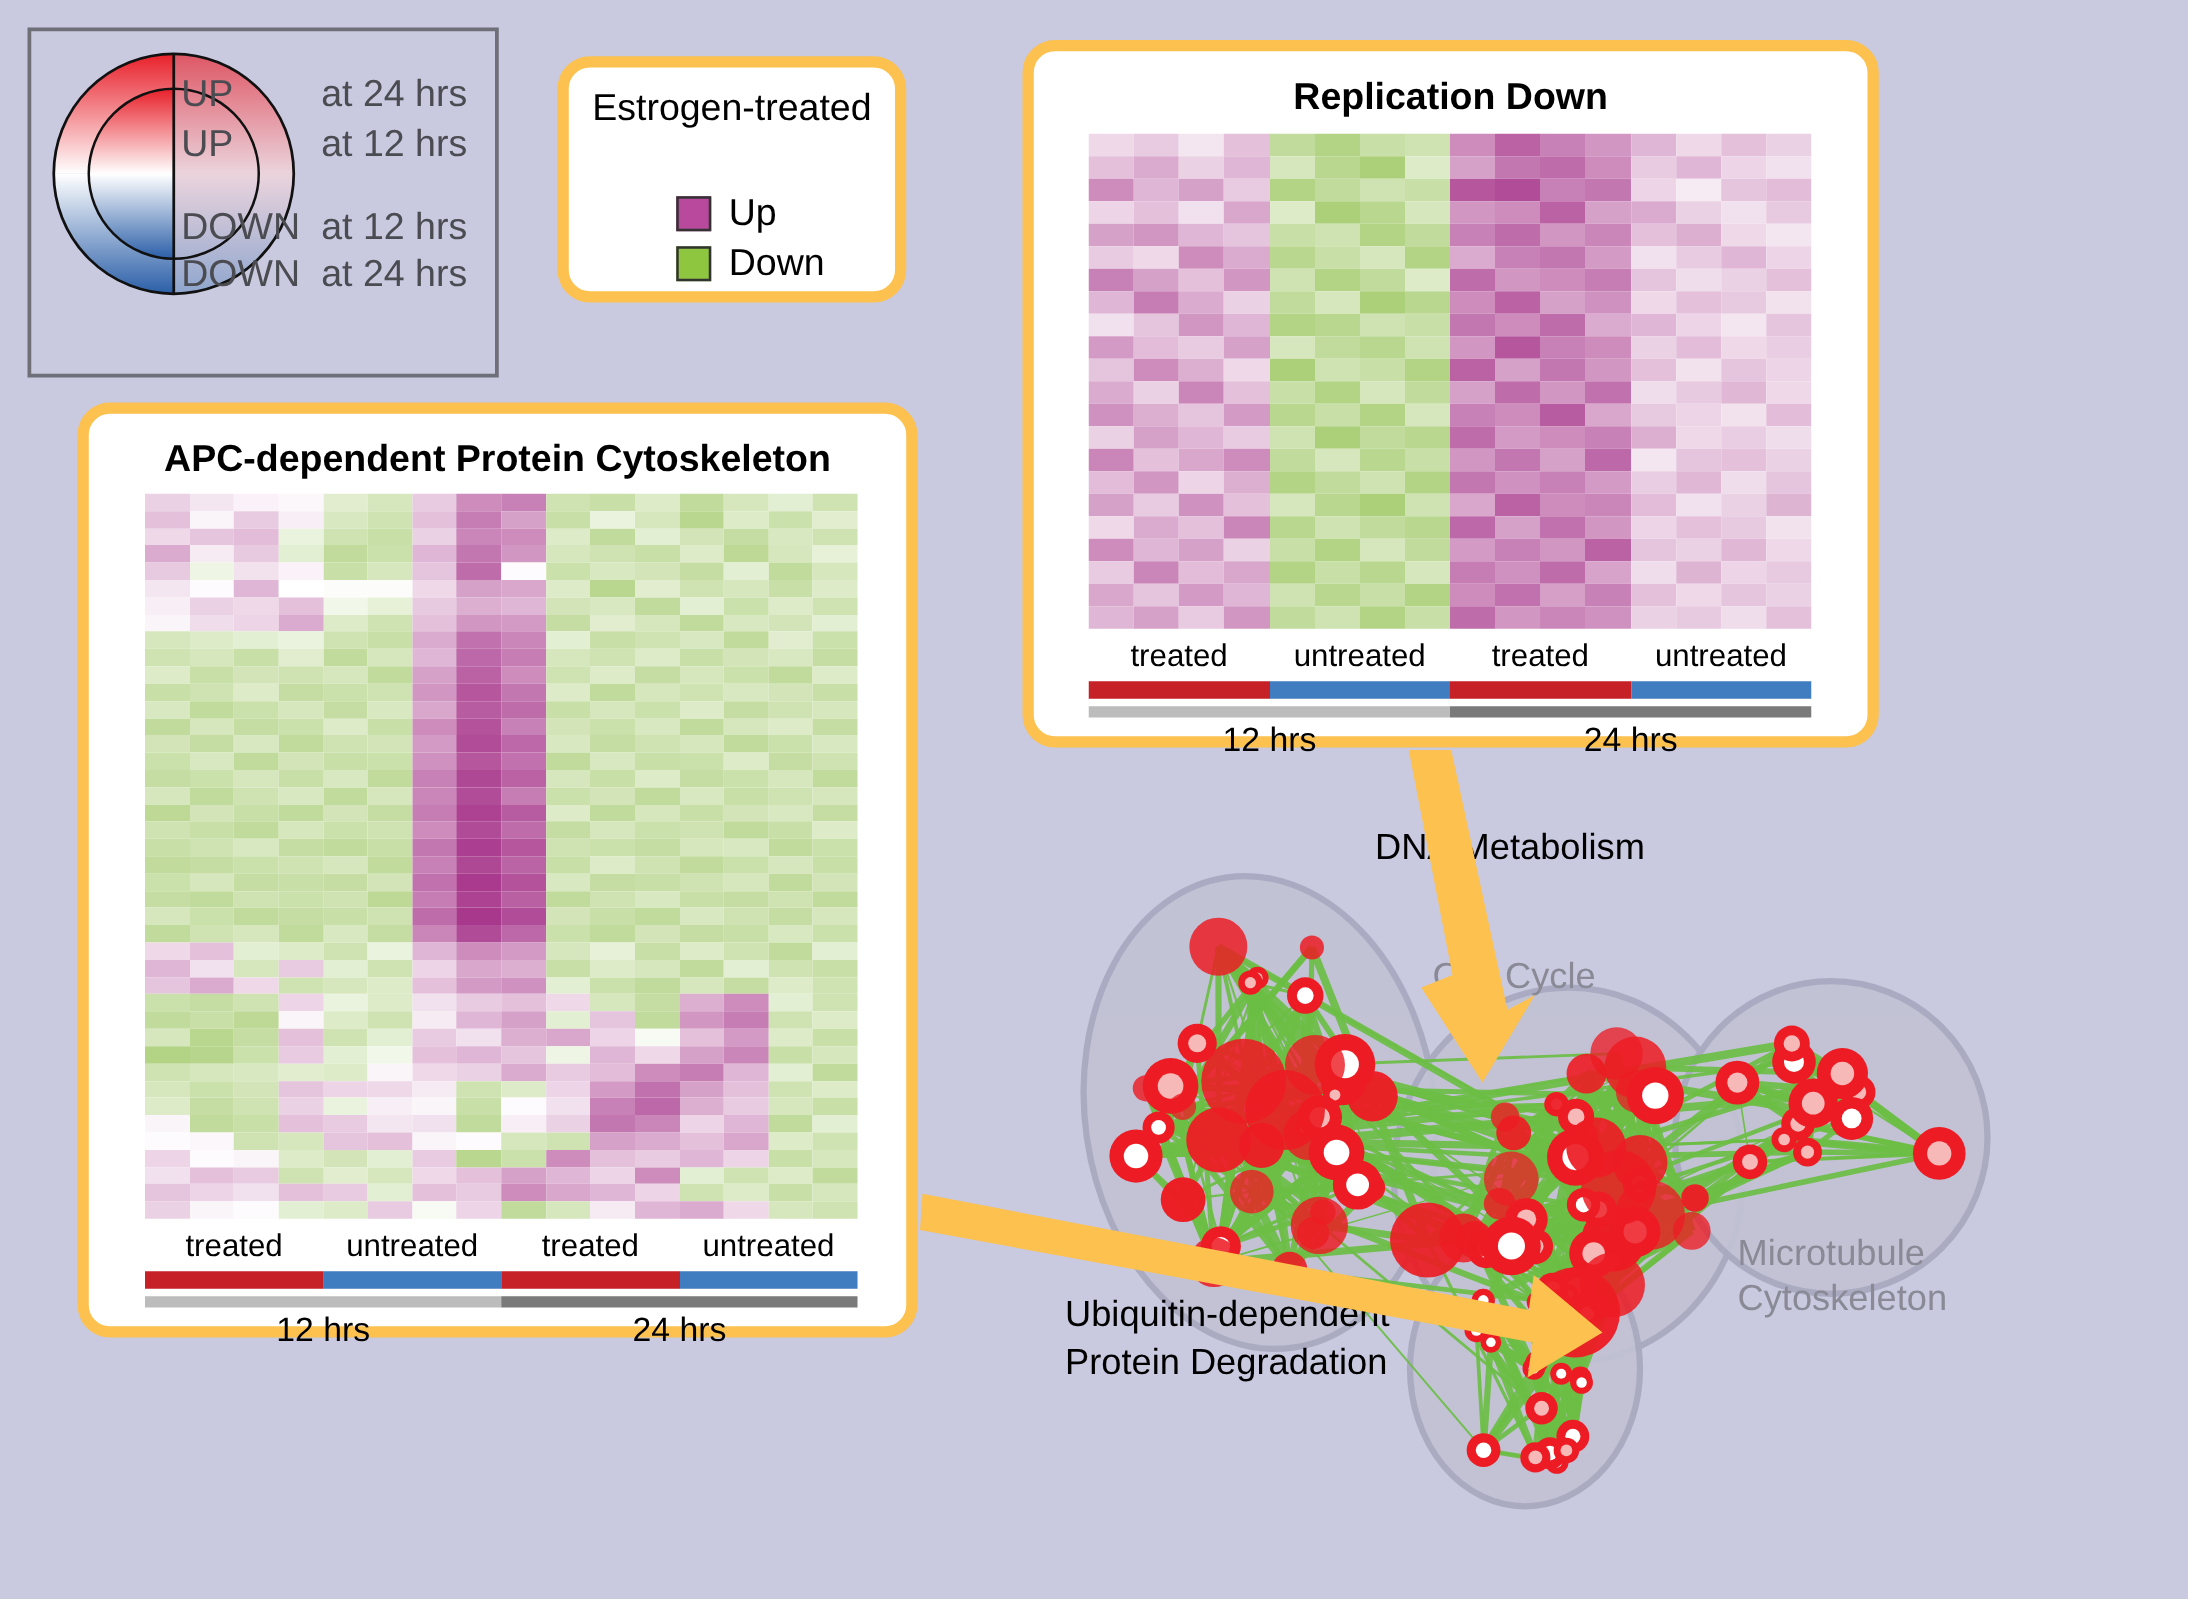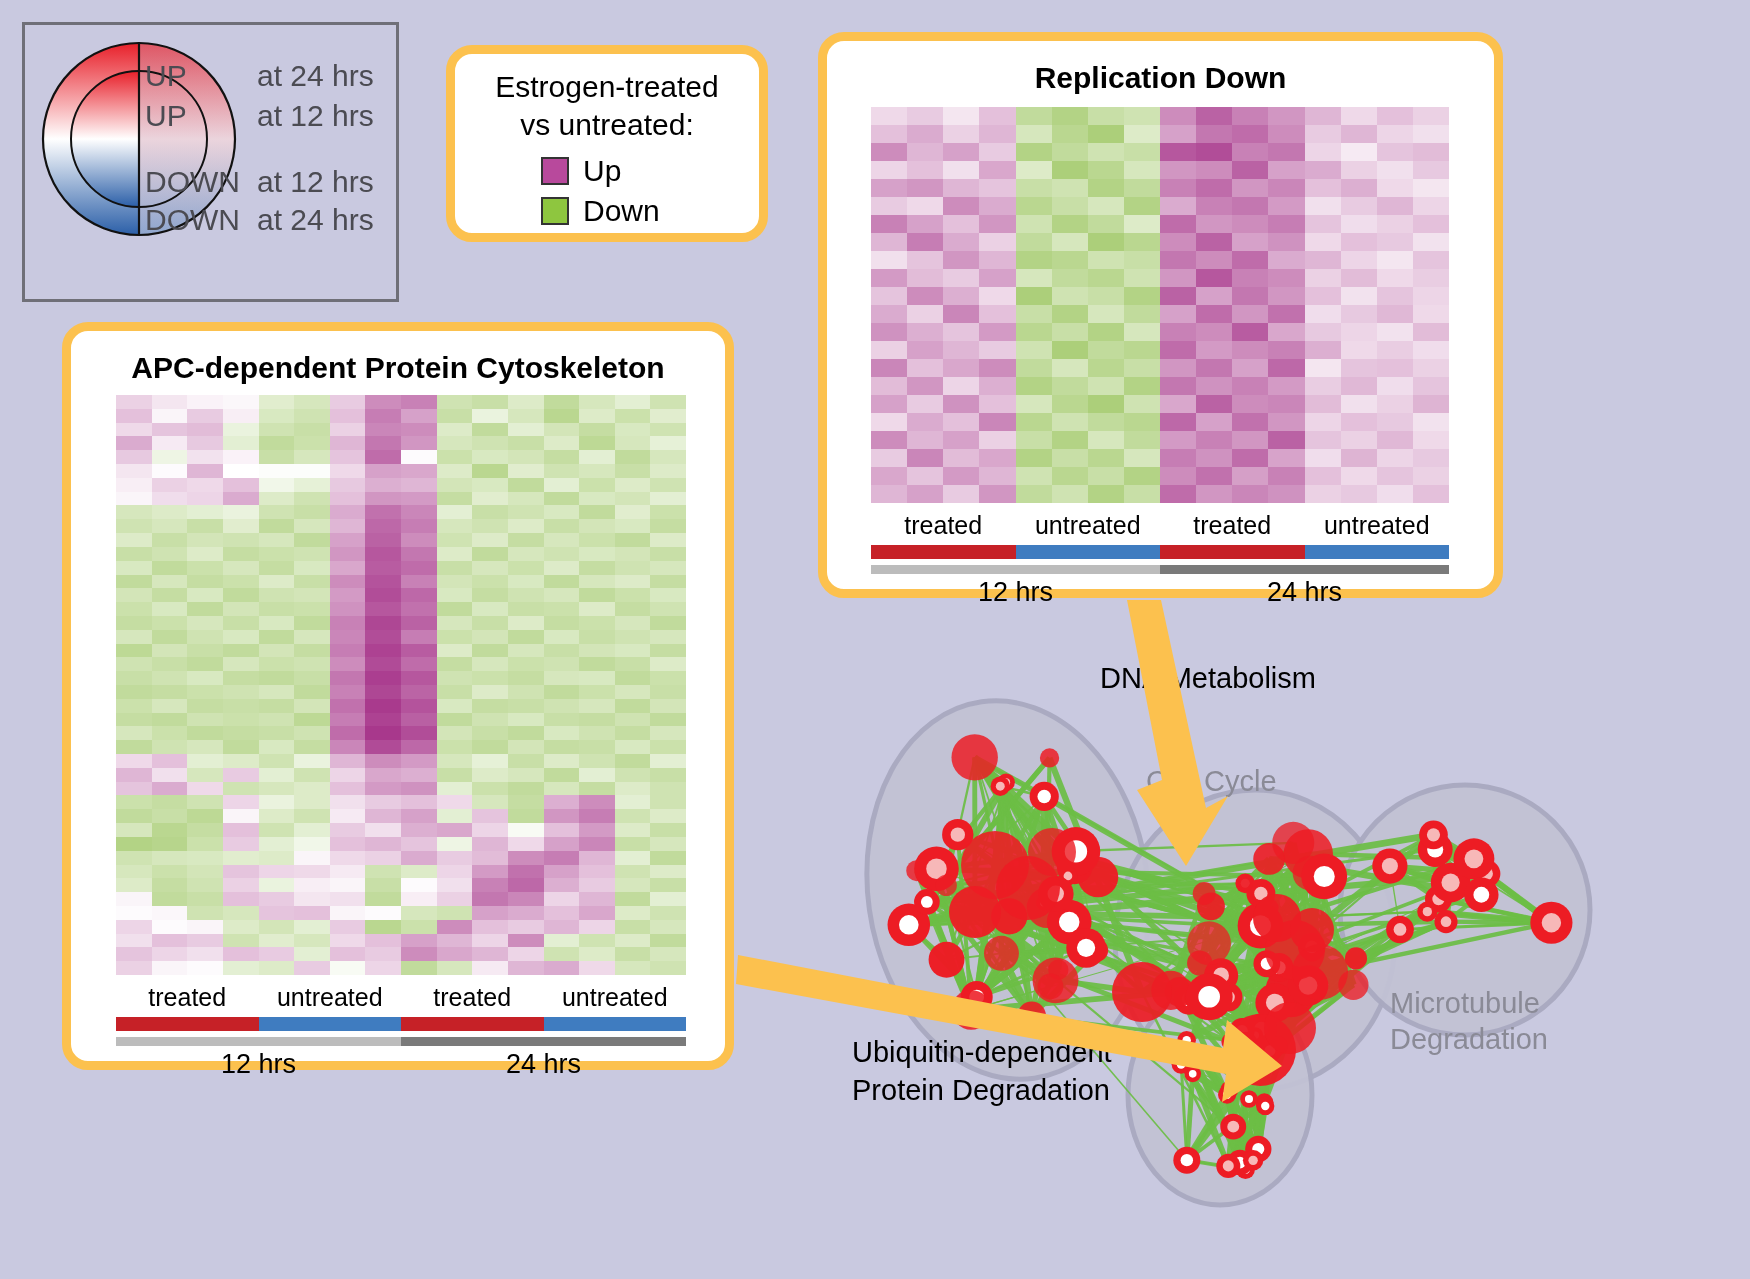--- a/index.html
+++ b/index.html
@@ -27,21 +27,21 @@
   #keycaption{
     position:absolute;left:0;top:222px;width:377px;text-align:center;
     font-size:28px;line-height:34px;color:#4b4b52;
   }
 
   
   .panel{
     position:absolute;background:#ffffff;
     border:9px solid #fcc14e;border-radius:26px;box-sizing:border-box;
   }
-  #legend-panel{left:446px;top:45px;width:322px;height:197px;}
+  #legend-panel{left:446px;top:45px;width:279px;height:197px;}
   #repfork-panel{left:818px;top:32px;width:685px;height:566px;}
   #apc-panel{left:62px;top:322px;width:672px;height:748px;}
 
   
   #legend-title{
     position:absolute;left:0;top:14px;width:100%;text-align:center;
     font-size:30px;line-height:38px;color:#000;
   }
   .legrow{position:absolute;left:86px;display:flex;align-items:center;gap:14px;}
   #legrow-up{top:100px;}
@@ -128,21 +128,20 @@
     <div class="keyrow" id="kr3">
       <span class="kw">DOWN</span><span>at 24 hrs</span>
     </div>
 
     <div id="keycaption"></div>
   </div>
 
   <div class="panel" id="legend-panel">
     <div id="legend-title">
       <div>Estrogen-treated</div>
-      <div>vs untreated:</div>
     </div>
     <div class="legrow" id="legrow-up">
       <span class="swatch" id="sw-up" style="background: rgb(184, 73, 156);"></span>
       <span class="leglabel">Up</span>
     </div>
     <div class="legrow" id="legrow-down">
       <span class="swatch" id="sw-down" style="background: rgb(142, 198, 63);"></span>
       <span class="leglabel">Down</span>
     </div>
   </div>
@@ -1924,21 +1923,21 @@
         <circle cx="530" cy="352" r="28" fill="#ed1c24" opacity="0.80"></circle>
         <circle cx="487" cy="298" r="24" fill="#ed1c24" opacity="0.93"></circle>
         <circle cx="470" cy="430" r="36" fill="#ed1c24" opacity="0.96"></circle>
         <circle cx="500" cy="408" r="26" fill="#ed1c24" opacity="0.86"></circle>
         <circle cx="522" cy="310" r="22" fill="#ed1c24" opacity="0.89"></circle>
       </svg>
 
     <div class="netlabel" id="lbl-dna">DNA Metabolism</div>
     <div class="netlabel" id="lbl-cc">Cell Cycle</div>
     <div class="netlabel" id="lbl-mt">Microtubule
-Degradation</div>
+Cytoskeleton</div>
     <div class="netlabel" id="lbl-ubq">Ubiquitin-dependent
 Protein Degradation</div>
   </div>
 
   <svg class="arrow" style="left:0;top:0;width:1750px;height:1279px;pointer-events:none">
 
     <polygon points="1127,600 1161,600 1206,808 1228,796 1186,866 1137,790 1162,780" fill="#fcc14e"></polygon>
 
     <polygon points="738,955 1223,1048 1227,1020 1282,1066 1222,1102 1226,1074 736,984" fill="#fcc14e"></polygon>
   </svg>

